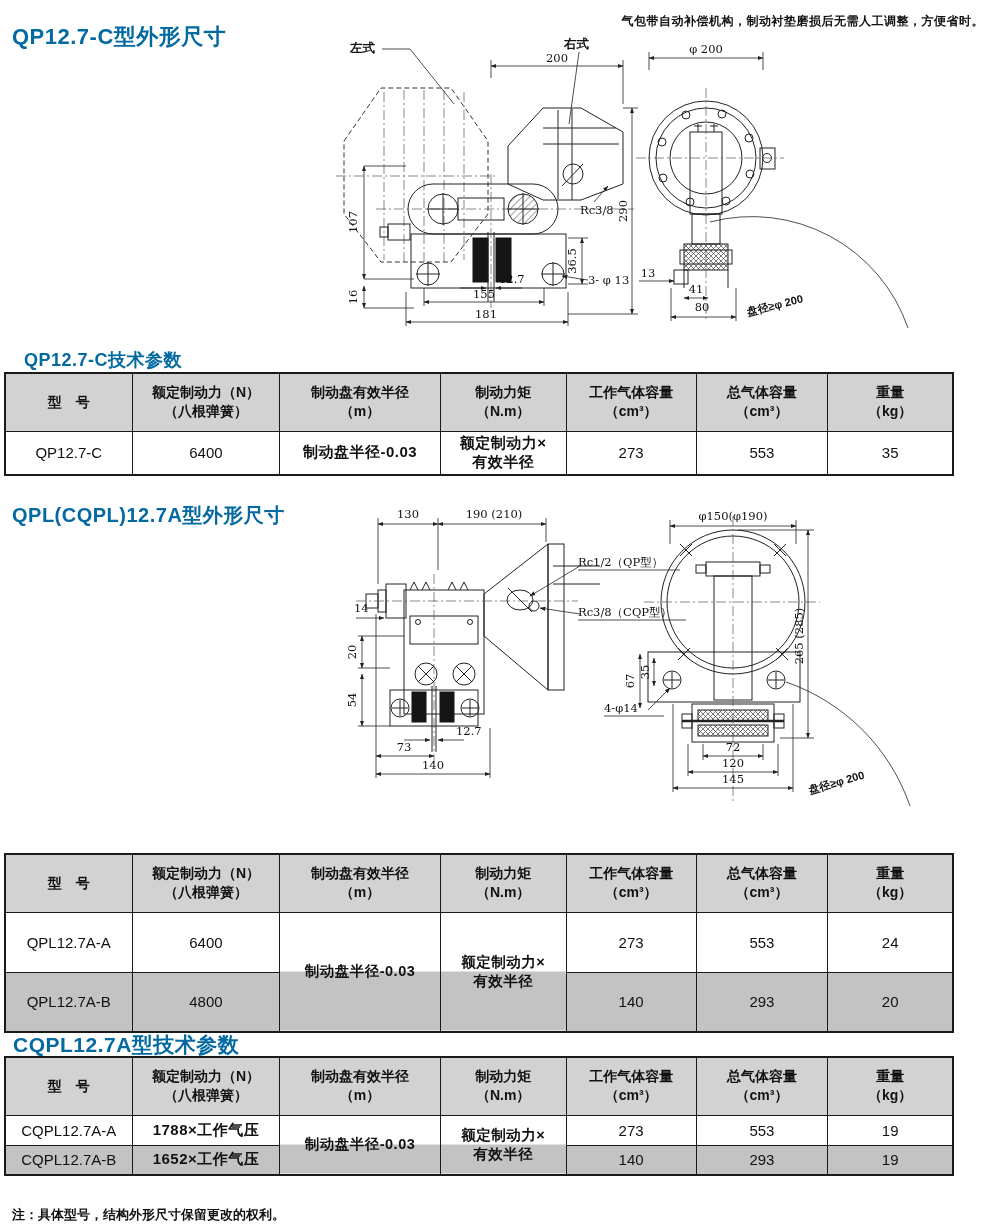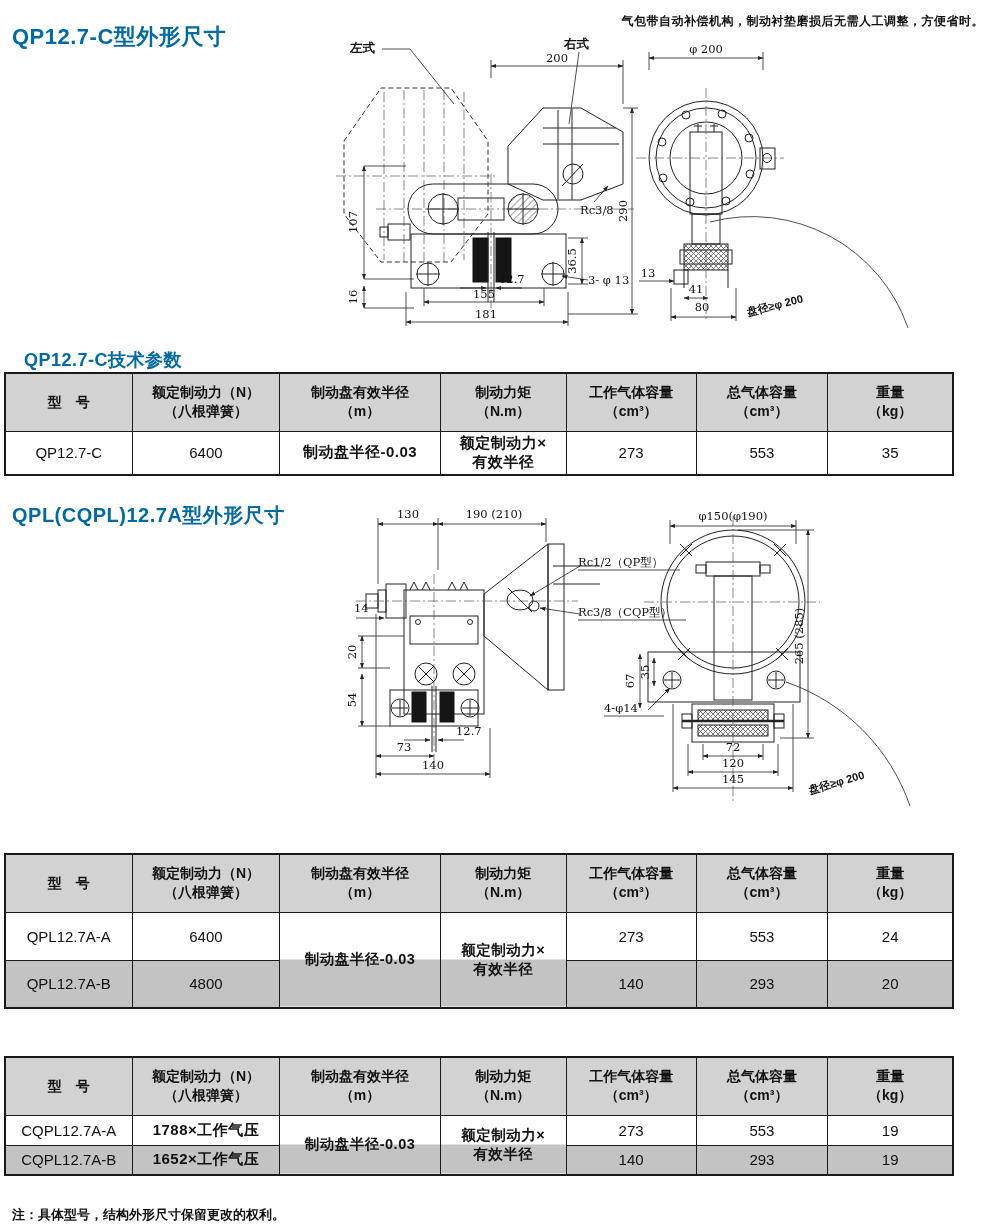--- a/index.html
+++ b/index.html
@@ -17,21 +17,21 @@
   #d2{left:348px;top:504px;width:642px;height:312px}
   table.spec{position:absolute;left:4px;width:950px;border-collapse:collapse;table-layout:fixed;border:2px solid #1a1a1a;text-align:center}
   #tbl1{top:372px}
   #tbl2{top:853px}
   #tbl3{top:1056px}
   .spec th,.spec td{border:1px solid #1a1a1a;white-space:pre-line;padding:2px;vertical-align:middle}
   .spec th{background:var(--header_bg,#d2d2d2);font-size:14px;font-weight:700;line-height:1.35}
   .spec td{font-size:15px}
   #tbl1 thead tr{height:58px}#tbl1 tbody tr{height:36px}
   #tbl2 thead tr,#tbl3 thead tr{height:58px}
-  #tbl2 tbody tr{height:48px}
+  #tbl2 tbody tr{height:60px}
   #tbl3 tbody tr{height:30px}
   .cjk{font-weight:700;font-size:14.5px;letter-spacing:.5px}
   tr.alt td{background:var(--alt_row_bg,#c3c3c3)}
   td.split{background:linear-gradient(to bottom,#fff 50%,var(--alt_row_bg,#c3c3c3) 50%);font-weight:700;font-size:14.5px;letter-spacing:.5px}
   .footnote{position:absolute;left:12px;top:1206px;font-size:13px;font-weight:700}
   
   .s{stroke:#222;fill:none;stroke-width:1}
   .cl{stroke:#555;fill:none;stroke-width:.7;stroke-dasharray:10 3 2 3}
   .dsh{stroke:#333;fill:none;stroke-width:1;stroke-dasharray:5 3}
   .dim{stroke:#222;fill:none;stroke-width:.8}
@@ -437,20 +437,21 @@
       <tr class="alt">
         <td>QPL12.7A-B</td>
         <td>4800</td>
         <td>140</td>
         <td>293</td>
         <td>20</td>
       </tr>
     </tbody>
   </table>
 
+  <h2 class="sec" id="t5">CQPL12.7A型技术参数</h2>
 
   <table class="spec" id="tbl3">
     <colgroup>
       <col style="width:13.4%">
         <col style="width:15.6%">
         <col style="width:16.9%">
         <col style="width:13.3%">
       <col style="width:13.7%">
         <col style="width:13.9%">
         <col style="width:13.2%">

